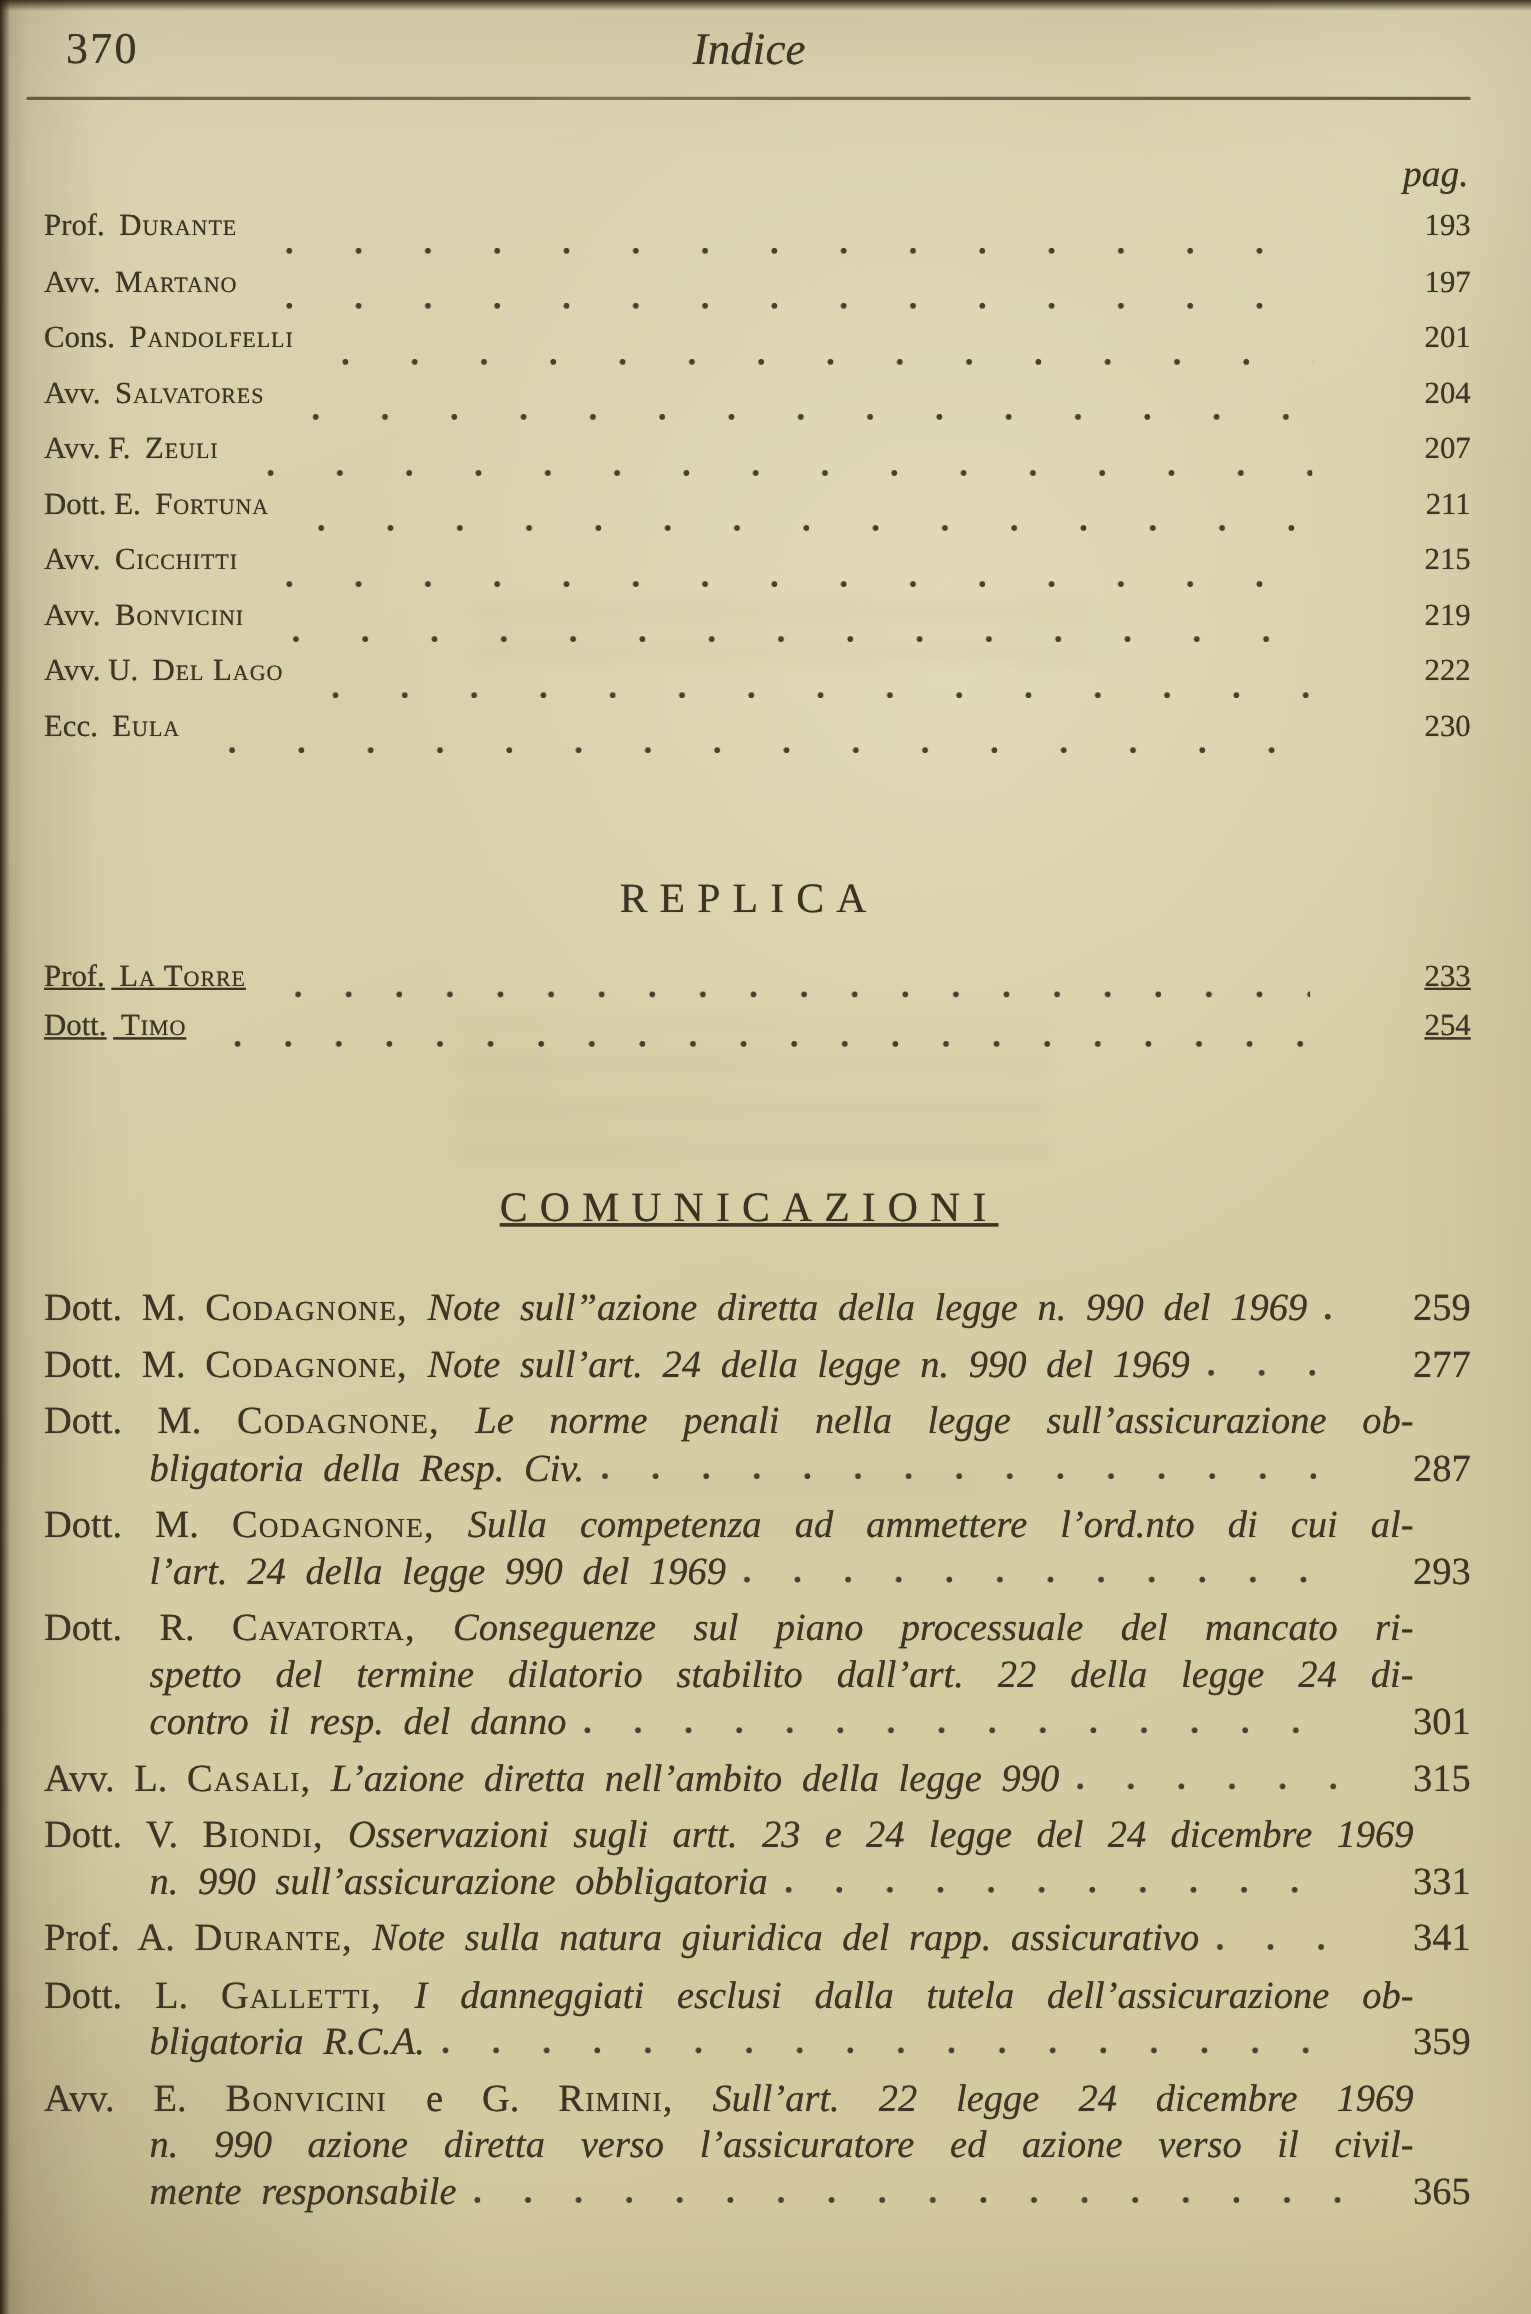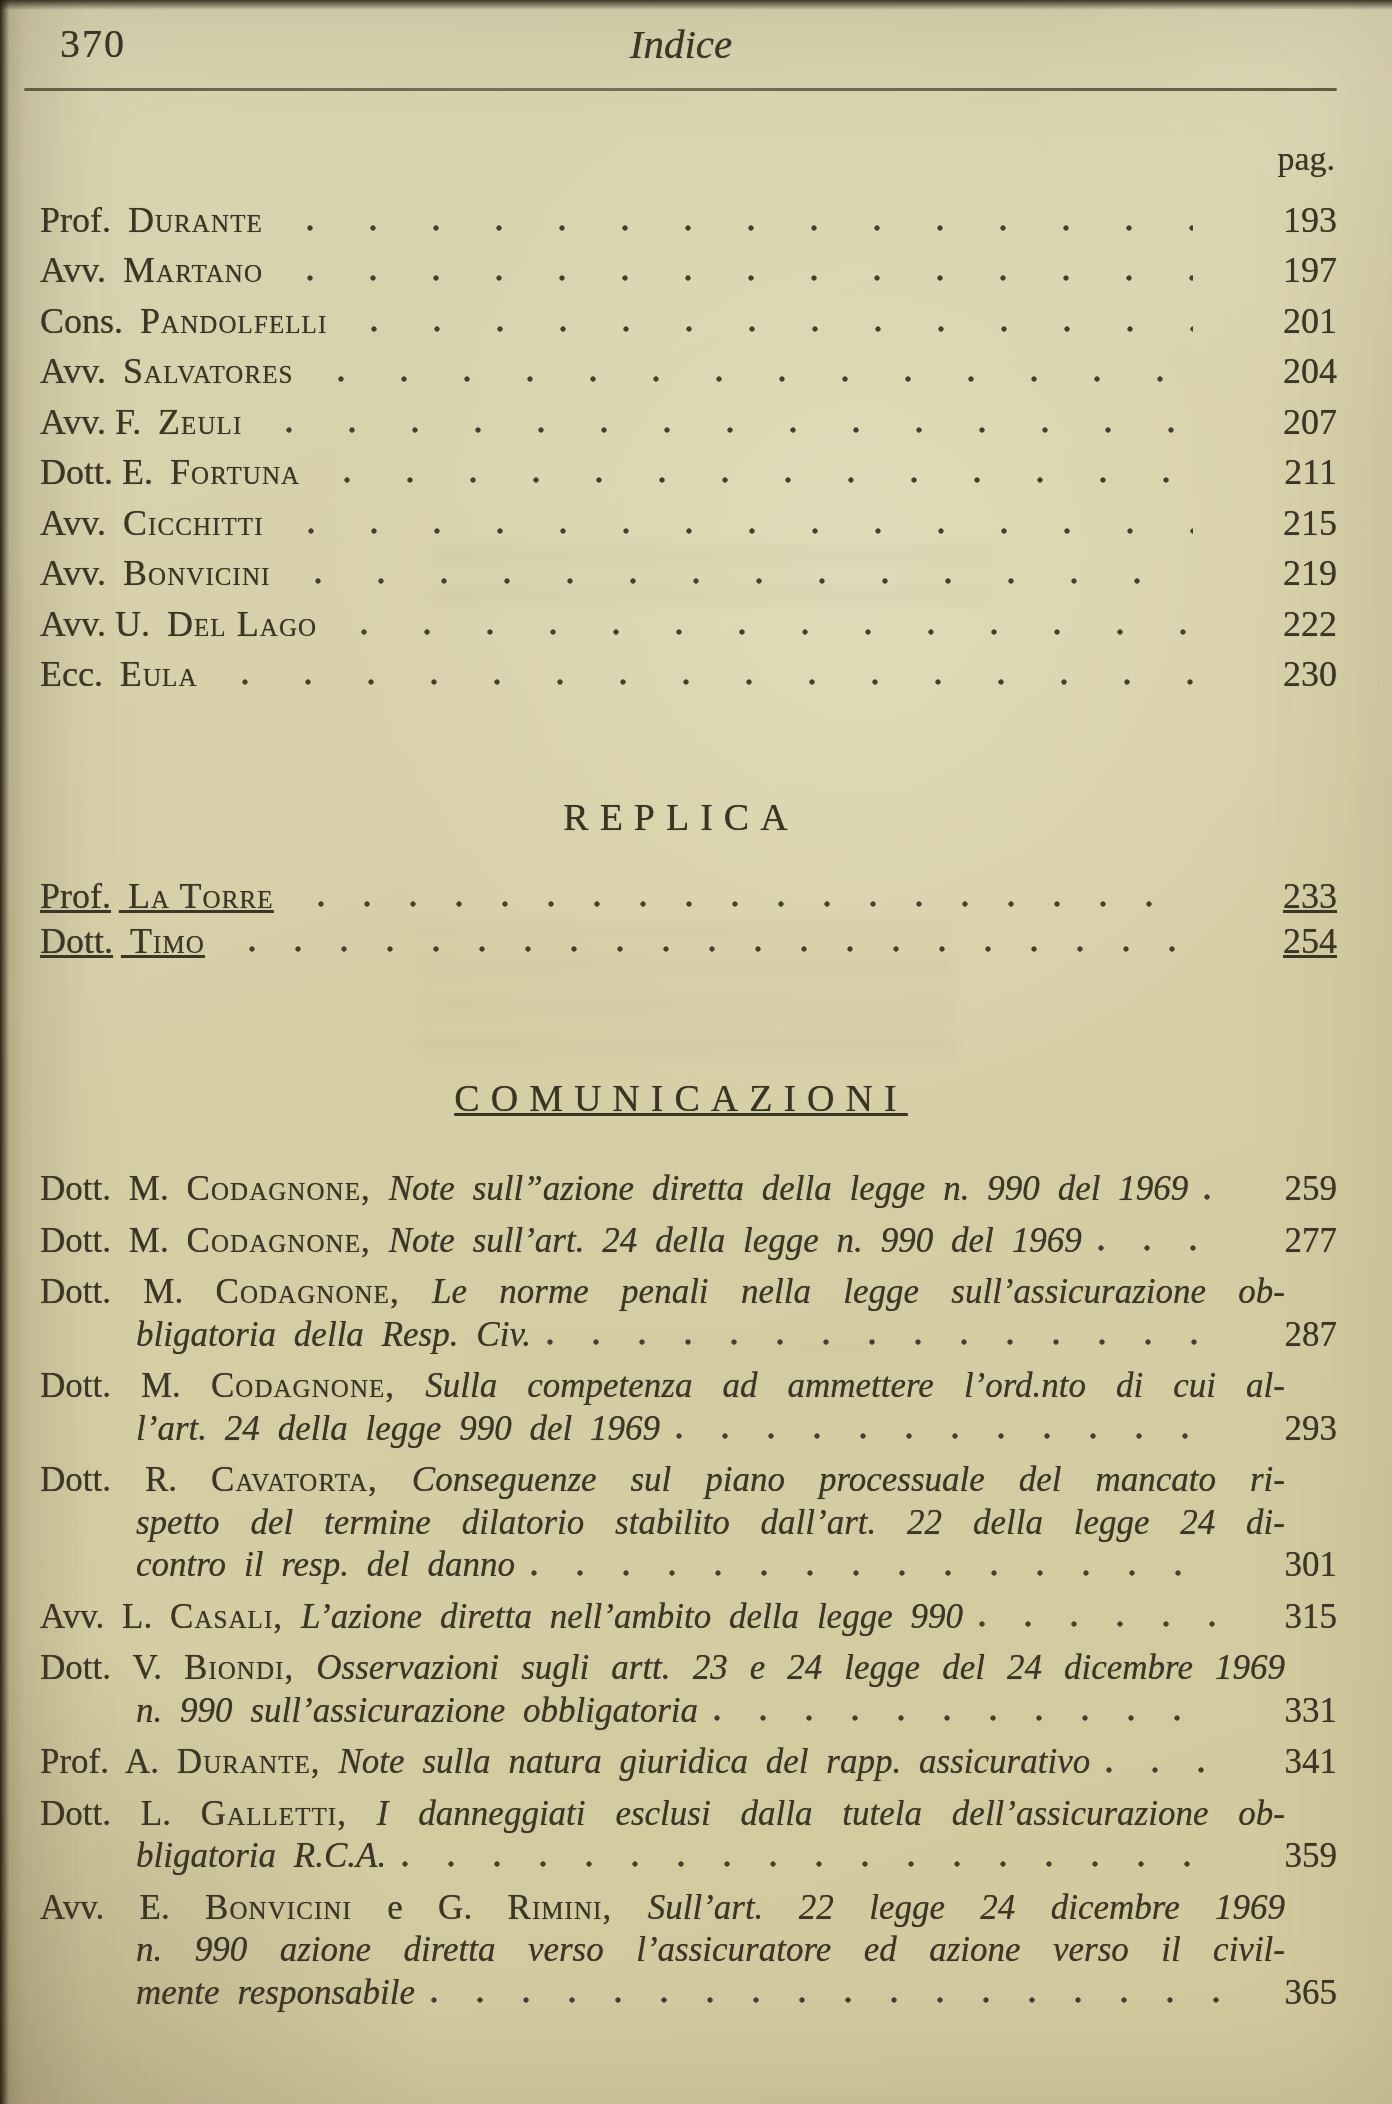--- a/index.html
+++ b/index.html
@@ -26,26 +26,26 @@
   .g3{left:470px;top:1335px;width:420px;height:60px;opacity:.18;}
 
   .content{position:absolute;left:40px;top:0;width:1297px;height:100%;}
   .txtink{text-shadow:0 0 0.7px rgba(60,52,36,0.75);}
 
   .folio{position:absolute;left:0;top:20px;font-size:40px;letter-spacing:2px;margin-left:20px;}
   .running{position:absolute;left:0;top:20px;width:1282px;text-align:center;
     font-style:italic;font-size:41px;}
   .rule{position:absolute;left:-16px;top:88px;width:1313px;height:3px;
     background:linear-gradient(90deg,#544a33,#6a6048 40%,#575035 78%,#4e4630);border-radius:2px;opacity:.85;}
-  .pag-label{position:absolute;right:2px;top:140px;font-size:34px;}
+  .pag-label{position:absolute;right:2px;top:140px;font-style:italic;font-size:34px;}
 
   .toc{position:absolute;left:0;right:0;}
   #toc-rows{top:190px;}
   #replica-rows{top:872px;text-decoration:underline;}
-  .trow{display:flex;align-items:flex-end;height:50.5px;font-size:36px;gap:28px;}
+  .trow{display:flex;align-items:flex-start;height:50.5px;font-size:28px;gap:28px;}
   #replica-rows .trow{height:45px;}
   .trow .pre{margin-right:0.22em;}
   .sc{font-variant:small-caps;letter-spacing:0.03em;}
   .num{min-width:72px;text-align:right;white-space:nowrap;}
 
   .leader{flex:1 1 auto;align-self:flex-end;height:12px;margin:0 46px 7px 16px;
     background-image:radial-gradient(circle at 3px 6px,#474030 2.3px,rgba(0,0,0,0) 3px);
     background-repeat:repeat-x;background-position:left center;background-size:46px 12px;}
   .leader.wide{background-size:63px 12px;margin-right:44px;}
 

